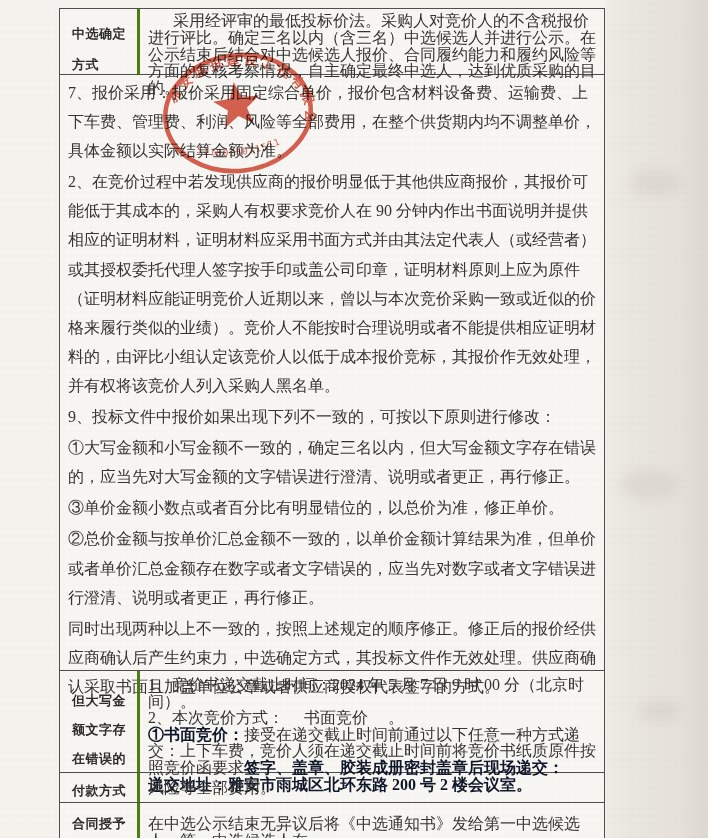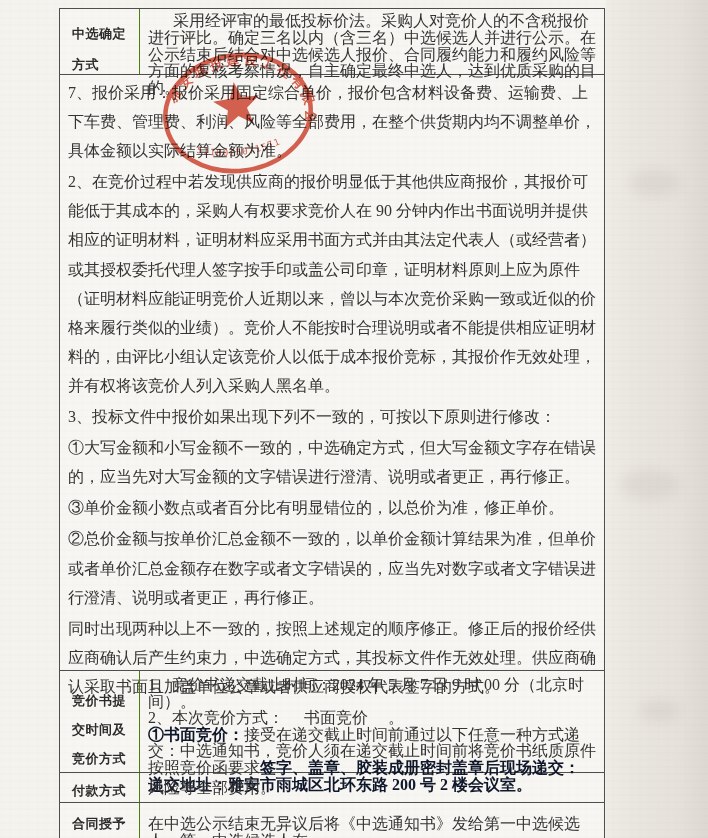--- a/index.html
+++ b/index.html
@@ -27,21 +27,21 @@
 
   
   .table{
     position:absolute;left:59px;top:8px;width:546px;
     border:1px solid #4e4e4e;border-bottom:none;
     color:#343434;box-sizing:border-box;background:rgba(255,255,255,.25);
   }
   .row{display:flex;border-bottom:1px solid #4e4e4e;box-sizing:border-box;}
   .row:last-child{border-bottom:none;}
   .label{
-    width:80px;min-width:80px;border-right:1px solid #4d7c0f;box-sizing:border-box;
+    width:80px;min-width:80px;border-right:3px solid #4d7c0f;box-sizing:border-box;
     font-weight:bold;font-size:13px;letter-spacing:.5px;color:#2c2c2c;
     padding-left:12px;
   }
   .content{flex:1;box-sizing:border-box;padding:0 6px 0 8px;font-size:16px;}
   .content p{margin:0;}
 
   .r1{height:66px;}
   .r1 .label{padding-top:9px;line-height:31px;}
   .r1 .content p{line-height:16.8px;padding-top:4px;text-indent:25px;}
 
@@ -86,33 +86,33 @@
       <div class="row r1">
         <div class="label">中选确定方式</div>
         <div class="content">
           <p>采用经评审的最低投标价法。采购人对竞价人的不含税报价进行评比。确定三名以内（含三名）中选候选人并进行公示。在公示结束后结合对中选候选人报价、合同履约能力和履约风险等方面的复核考察情况，自主确定最终中选人，达到优质采购的目的。</p>
         </div>
       </div>
       <div class="row r2">
         <div class="content">
           <p>7、报价采用：报价采用固定综合单价，报价包含材料设备费、运输费、上下车费、管理费、利润、风险等全部费用，在整个供货期内均不调整单价，具体金额以实际结算金额为准。</p>
           <p>2、在竞价过程中若发现供应商的报价明显低于其他供应商报价，其报价可能低于其成本的，采购人有权要求竞价人在 90 分钟内作出书面说明并提供相应的证明材料，证明材料应采用书面方式并由其法定代表人（或经营者）或其授权委托代理人签字按手印或盖公司印章，证明材料原则上应为原件（证明材料应能证明竞价人近期以来，曾以与本次竞价采购一致或近似的价格来履行类似的业绩）。竞价人不能按时合理说明或者不能提供相应证明材料的，由评比小组认定该竞价人以低于成本报价竞标，其报价作无效处理，并有权将该竞价人列入采购人黑名单。</p>
-          <p>3、投标文件中报价如果出现下列不一致的，可按以下原则进行修改：</p>
-          <p>①大写金额和小写金额不一致的，中选确定方式，但大写金额文字存在错误的，应当先对大写金额的文字错误进行澄清、说明或者更正，再行修正。</p>
+          <p>9、投标文件中报价如果出现下列不一致的，可按以下原则进行修改：</p>
+          <p>①大写金额和小写金额不一致的，确定三名以内，但大写金额文字存在错误的，应当先对大写金额的文字错误进行澄清、说明或者更正，再行修正。</p>
           <p>③单价金额小数点或者百分比有明显错位的，以总价为准，修正单价。</p>
           <p>②总价金额与按单价汇总金额不一致的，以单价金额计算结果为准，但单价或者单价汇总金额存在数字或者文字错误的，应当先对数字或者文字错误进行澄清、说明或者更正，再行修正。</p>
           <p>同时出现两种以上不一致的，按照上述规定的顺序修正。修正后的报价经供应商确认后产生约束力，中选确定方式，其投标文件作无效处理。供应商确认采取书面且加盖单位公章或者供应商授权代表签字的方式。</p>
         </div>
       </div>
       <div class="row r3">
-        <div class="label">竞价书提交时间及竞价方式</div>
+        <div class="label">但大写金额文字存在错误的</div>
         <div class="content">
           <p>1、竞价书递交截止时间：2024 年 5 月 7 日 9 时 00 分（北京时间）。</p>
           <p>2、本次竞价方式：<span class="u">　 书面竞价 　</span>。</p>
-          <p><span class="b ">①书面竞价：</span>接受在递交截止时间前通过以下任意一种方式递交：<span class="u">中选通知书</span>，竞价人须在递交截止时间前将竞价书纸质原件按照竞价函要求<span class="b ">签字、盖章、胶装成册密封盖章后现场递交：</span></p>
+          <p><span class="b ">①书面竞价：</span>接受在递交截止时间前通过以下任意一种方式递交：<span class="u">上下车费</span>，竞价人须在递交截止时间前将竞价书纸质原件按照竞价函要求<span class="b ">签字、盖章、胶装成册密封盖章后现场递交：</span></p>
           <p><span class="b ">递交地址：雅安市雨城区北环东路 200 号 2 楼会议室。</span></p>
         </div>
       </div>
       <div class="row r4">
         <div class="label">付款方式</div>
         <div class="content">
           <p>风险等全部费用。</p>
         </div>
       </div>
       <div class="row r5">

